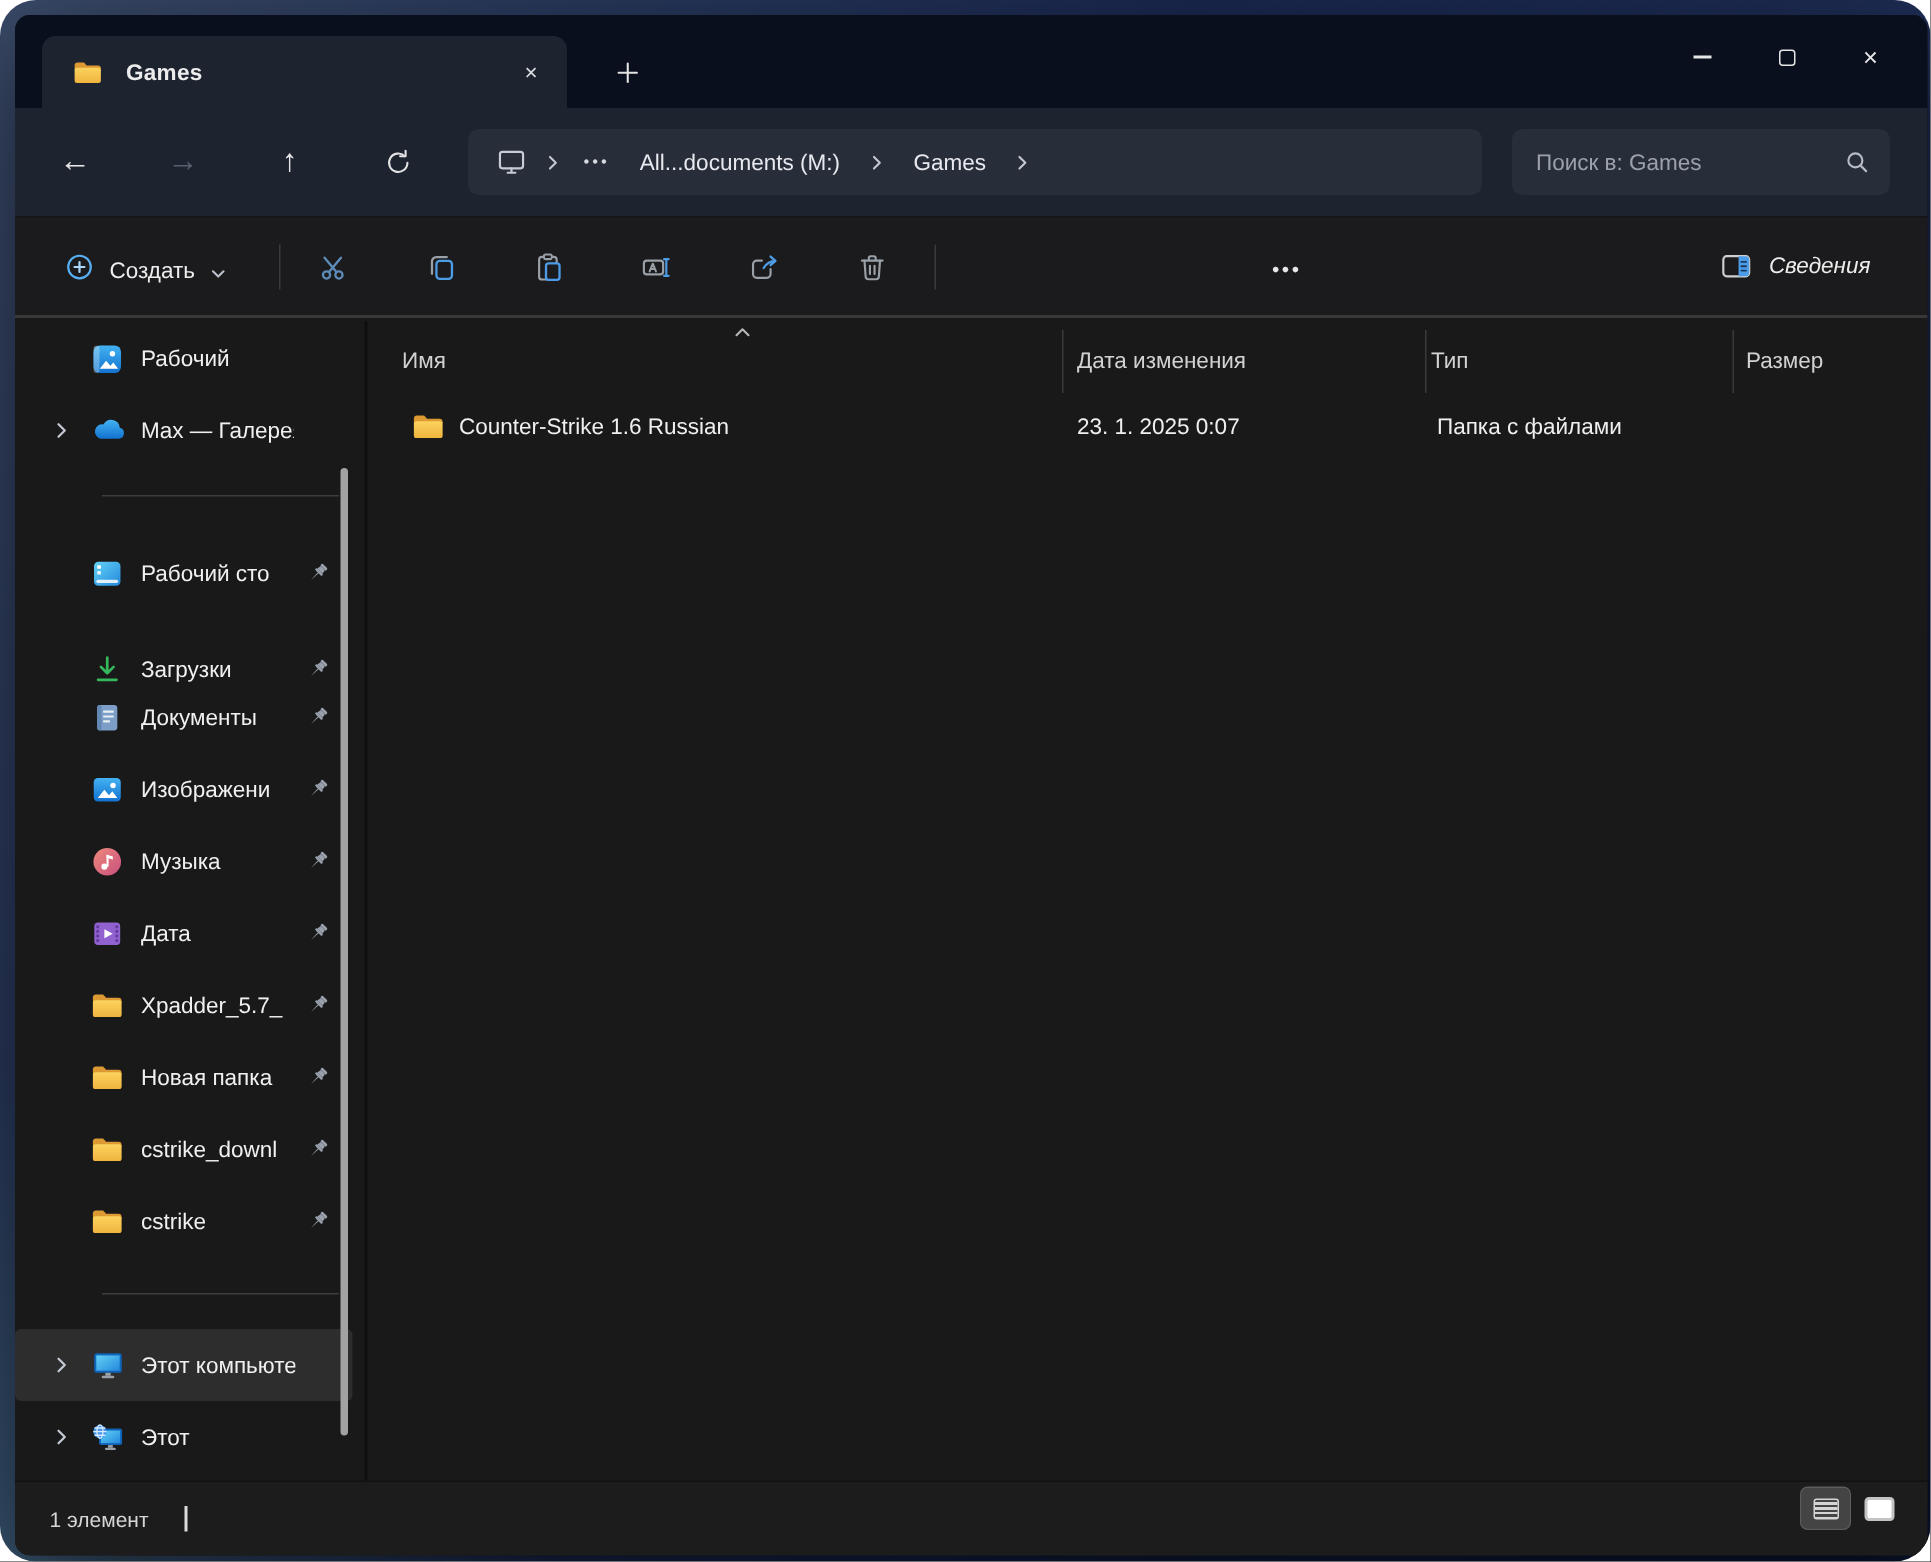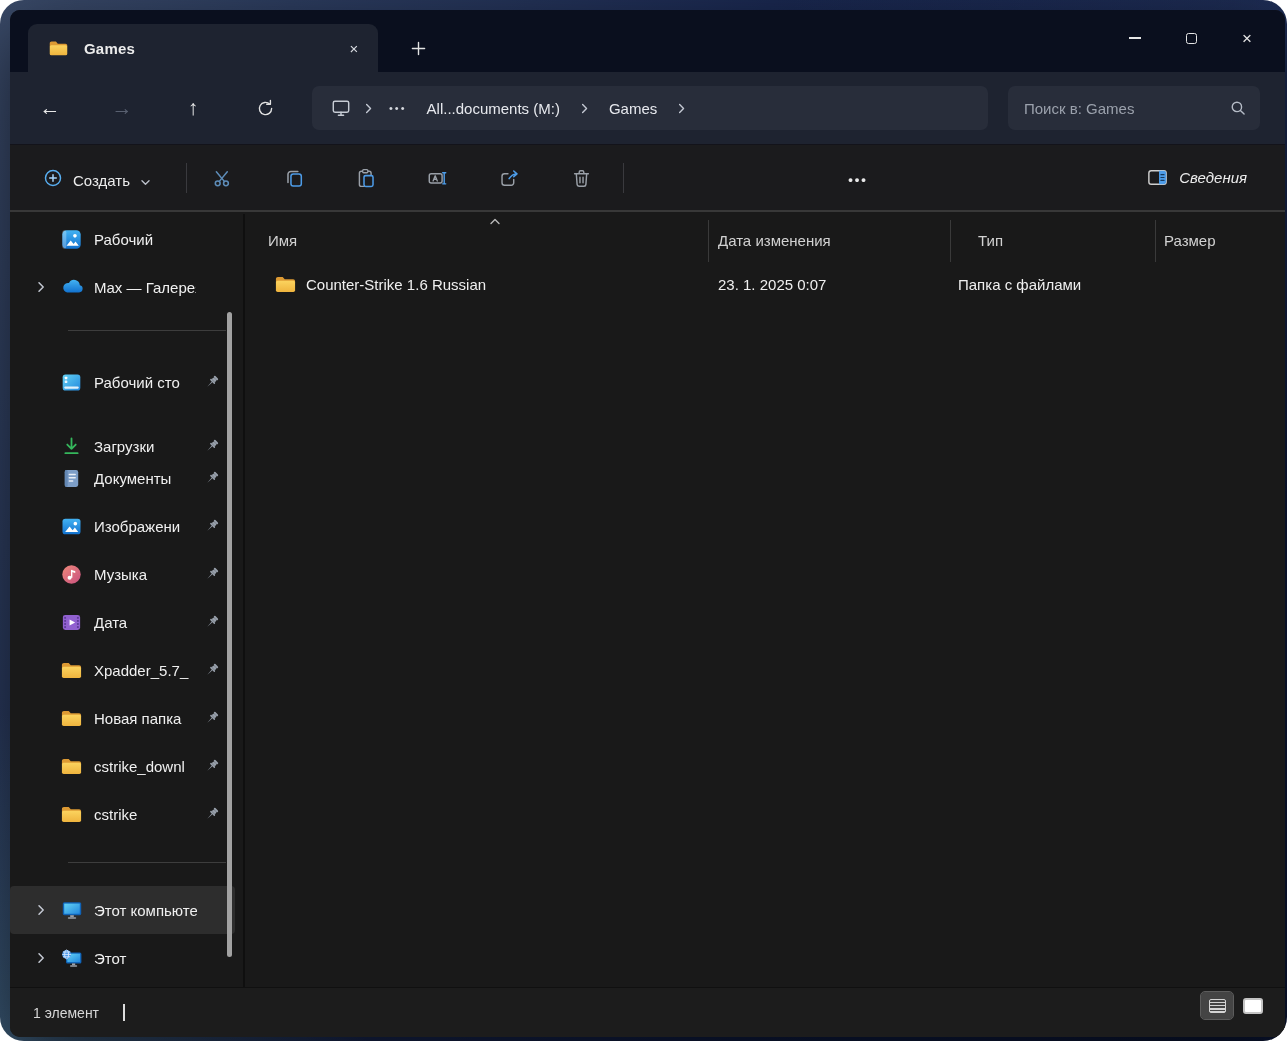--- a/index.html
+++ b/index.html
@@ -617,21 +617,21 @@
       </div>
 
       <div class="side-divider"></div>
 
       <div>
         <svg class="ic" width="14" height="14" style="position:absolute;left:478px;top:0">
             <use href="#i-chev-up"></use>
           </svg>
         <div class="colhead-text" style="left:258px">Имя</div>
         <div class="colhead-text" style="left:708px">Дата изменения</div>
-        <div class="colhead-text" style="left:968px">Тип</div>
+        <div class="colhead-text" style="left:944px">Тип</div>
         <div class="colhead-text" style="left:1154px">Размер</div>
         <div class="col-sep" style="left:698px"></div>
         <div class="col-sep" style="left:940px"></div>
         <div class="col-sep" style="left:1145px"></div>
 
         <div class="filerow">
           <svg class="ic" width="23" height="23" style="position:absolute;left:16px">
               <use href="#i-folder"></use>
             </svg>
           <span class="cell" style="left:48px">Counter-Strike 1.6 Russian</span>

